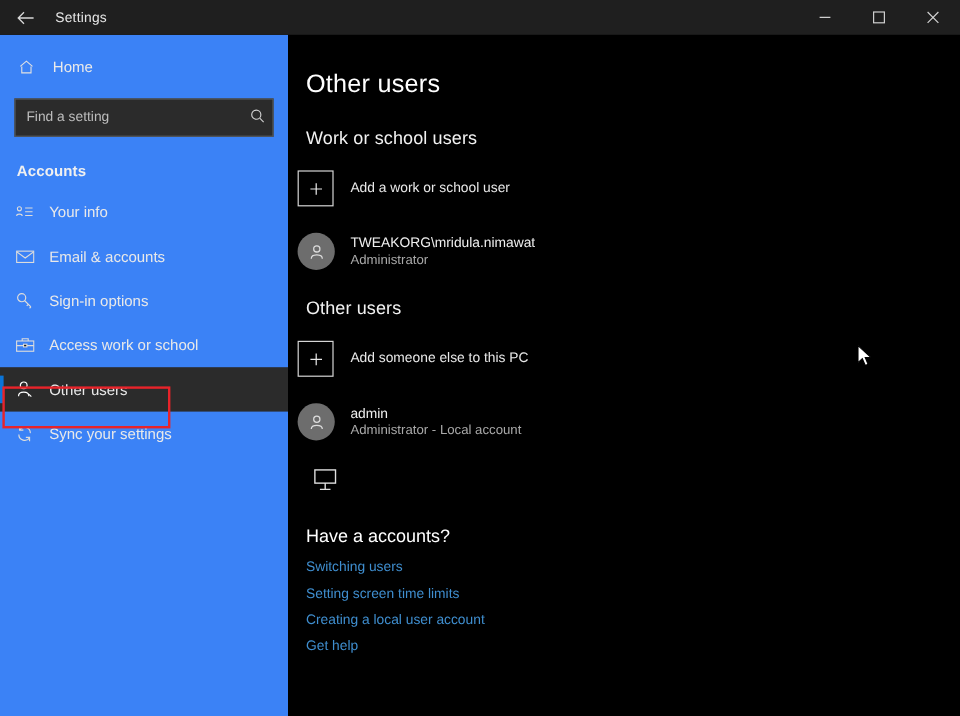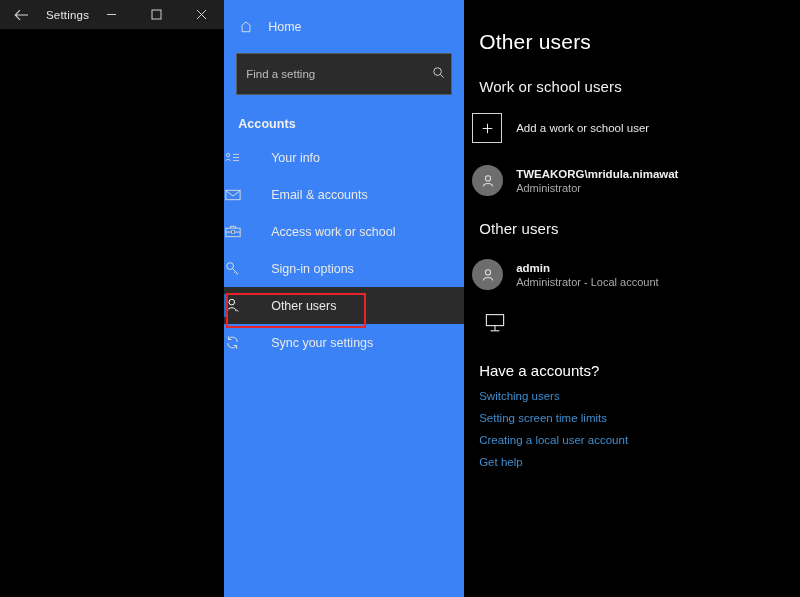--- a/index.html
+++ b/index.html
@@ -2,21 +2,21 @@
 <html><head>
 <meta charset="utf-8">
 <style>
   * { box-sizing: border-box; margin: 0; padding: 0; }
   html, body {
     width: 800px; height: 597px;
     background: #000000;
     font-family: "Liberation Sans", sans-serif;
     overflow: hidden;
   }
-  .window { position: relative; width: 800px; height: 597px; display: flex; flex-direction: row; background:#000;justify-content:center; }
+  .window { position: relative; width: 800px; height: 597px; display: flex; flex-direction: column; background:#000;justify-content:center; }
 
   
   .titlebar {
     height: 29px; flex: 0 0 29px; display: flex; align-items: center;
     background: #1f1f1f; position: relative; z-index: 5;
   }
   .tb-back {
     width: 42px; height: 29px; display:flex; align-items:center; justify-content:center;
     color: #d8d8d8; font-size: 13px; line-height:1;
   }
@@ -38,38 +38,38 @@
     width: 240px; flex: 0 0 240px; background: #3b82f6; position: relative;
     padding-top: 10px;
   }
   .home-row {
     display:flex; align-items:center; height: 34px; padding-left: 14px; gap: 14px;
     color: #eaeaea; font-size: 12.5px;
   }
   .home-ico { width: 16px; display:flex; align-items:center; justify-content:center; color:#e2e2e2; }
   .search-wrap { padding: 9px 12px 0 12px; }
   .search-box {
-    height: 42px; background: #2b2b2b; border: 1px solid #555a5e;
+    height: 32px; background: #2b2b2b; border: 1px solid #555a5e;
     display: flex; align-items: center; padding: 0 6px 0 9px; gap: 12px;
   }
   .search-input {
     flex:1 1 auto; background: transparent; border: 0; outline: none;
     color: #c8c8c8; font-family: "Liberation Sans", sans-serif; font-size: 11.5px;
   }
   .search-input::placeholder { color: #bdbdbd; }
   .search-ico { color: #d0d0d0; font-size: 12px; padding-left: 4px; }
 
   .section-title {
     color: #f0f0f0; font-size: 12.5px; font-weight: bold;
     padding: 22px 0 6px 14px; letter-spacing: .1px;
   }
   .nav { display: flex; flex-direction: column; padding-top: 2px; }
   .nav-item {
     position: relative; height: 37px; display: flex; align-items: center;
-    padding-left: 0; gap: 30px; color: #e9e9e9; font-size: 12.5px;
+    padding-left: 12px; gap: 12px; color: #e9e9e9; font-size: 12.5px;
   }
   .nav-ico { width: 17px; display:flex; align-items:center; justify-content:center; color:#dcdcdc; }
   .nav-item.selected { background: #2b2b2b; }
   .nav-item.selected::before {
     content:""; position:absolute; left:0; top:7px; bottom:7px; width:3px; background:#0a74d8;
   }
   .annot-box {
     position: absolute; left: 2px; top: 293px; width: 140px; height: 35px;
     border: 2px solid #e8232a; pointer-events:none; z-index: 4;
   }
@@ -93,21 +93,21 @@
     color:#e8e8e8; font-size: 17px; line-height: 1; font-weight: 300;
   }
   .row-label { color: #e8e8e8; font-size: 11.5px; }
 
   .row-user { margin-top: 22px; gap: 13px; }
   .avatar {
     width: 31px; height: 31px; border-radius: 50%; background: #6d6d6d;
     display:flex; align-items:center; justify-content:center; color:#d9d9d9;
   }
   .u-text { display:flex; flex-direction:column; gap: 2px; }
-  .u-name { color: #f0f0f0; font-size: 11.5px; font-weight: bold; }
+  .u-name { color: #f0f0f0; font-size: 11.5px; }
   .u-sub { color: #a9a9a9; font-size: 11px; }
 
   .kiosk-row { display:flex; padding-left: 15px; margin-top: 20px; gap: 13px; align-items: flex-start; }
   .kiosk-ico { width: 32px; flex:0 0 32px; display:flex; align-items:center; justify-content:center; padding-top: 2px; }
   .k-title { color: #f0f0f0; font-size: 11.5px; }
   .k-desc { color: #b4b4b4; font-size: 11px; line-height: 1.38; max-width: 280px; margin-top: 2px; }
 
   .q-head { color: #ffffff; font-size: 15px; padding: 28px 0 0 15px; }
   .links { display:flex; flex-direction: column; padding-left: 15px; margin-top: 11px; gap: 10px; }
   .link { color: #3f8ecf; font-size: 11.5px; text-decoration: none; width: max-content; }
@@ -193,40 +193,40 @@
             <svg width="16" height="12" viewBox="0 0 17 13" fill="none" stroke="#dcdcdc" stroke-width="1">
               <rect x="0.8" y="1.4" width="15.4" height="10.2"></rect>
               <path d="M0.8 1.9 L8.5 7.6 L16.2 1.9"></path>
             </svg>
           </span>
           <span>Email &amp; accounts</span>
         </div>
 
         <div class="nav-item">
           <span class="nav-ico">
+            <svg width="15" height="15" viewBox="0 0 16 16" fill="none" stroke="#dcdcdc" stroke-width="1.05">
+              <circle cx="5.4" cy="5.4" r="3.6"></circle>
+              <path d="M8.1 8.1 L13.6 13.6 M11.3 11.3 L9.9 12.7 M13.6 13.6 L12.4 14.8"></path>
+            </svg>
+          </span>
+          <span>Sign-in options</span>
+        </div>
+
+        <div class="nav-item">
+          <span class="nav-ico">
             <svg width="16" height="13" viewBox="0 0 17 14" fill="none" stroke="#dcdcdc" stroke-width="1">
               <rect x="0.8" y="3.4" width="15.4" height="9.2"></rect>
               <path d="M5.8 3.4 V1.4 H11.2 V3.4"></path>
               <path d="M0.8 7.6 H16.2"></path>
               <rect x="7" y="6.3" width="3" height="2.4" fill="#1f1f1f"></rect>
             </svg>
           </span>
           <span>Access work or school</span>
         </div>
 
-        <div class="nav-item">
-          <span class="nav-ico">
-            <svg width="15" height="15" viewBox="0 0 16 16" fill="none" stroke="#dcdcdc" stroke-width="1.05">
-              <circle cx="5.4" cy="5.4" r="3.6"></circle>
-              <path d="M8.1 8.1 L13.6 13.6 M11.3 11.3 L9.9 12.7 M13.6 13.6 L12.4 14.8"></path>
-            </svg>
-          </span>
-          <span>Sign-in options</span>
-        </div>
-
         <div class="nav-item selected">
           <span class="nav-ico">
             <svg width="15" height="15" viewBox="0 0 16 16" fill="none" stroke="#ffffff" stroke-width="1.05">
               <circle cx="7.2" cy="4.4" r="3"></circle>
               <path d="M2.6 14 C2.6 9.2 11.8 9.2 11.8 14"></path>
               <path d="M12 12.4 L14 14.4"></path>
             </svg>
           </span>
           <span>Other users</span>
         </div>
@@ -271,20 +271,28 @@
           </svg>
         </div>
         <div class="u-text">
           <div class="u-name">TWEAKORG\mridula.nimawat</div>
           <div class="u-sub">Administrator</div>
         </div>
       </div>
 
       <div class="group-head">Other users</div>
 
+      <div class="row row-add">
+        <div class="plus-box">
+          <svg width="13" height="13" viewBox="0 0 14 14" stroke="#e8e8e8" stroke-width="1.1">
+            <path d="M7 1.8 V12.2 M1.8 7 H12.2"></path>
+          </svg>
+        </div>
+        <div class="row-label">Add someone else to this PC</div>
+      </div>
 
       <div class="row row-user">
         <div class="avatar">
           <svg width="16" height="16" viewBox="0 0 16 16" fill="none" stroke="#dcdcdc" stroke-width="1.05">
             <circle cx="8" cy="5.4" r="2.6"></circle>
             <path d="M3.4 13.6 C3.4 9.4 12.6 9.4 12.6 13.6"></path>
           </svg>
         </div>
         <div class="u-text">
           <div class="u-name">admin</div>

